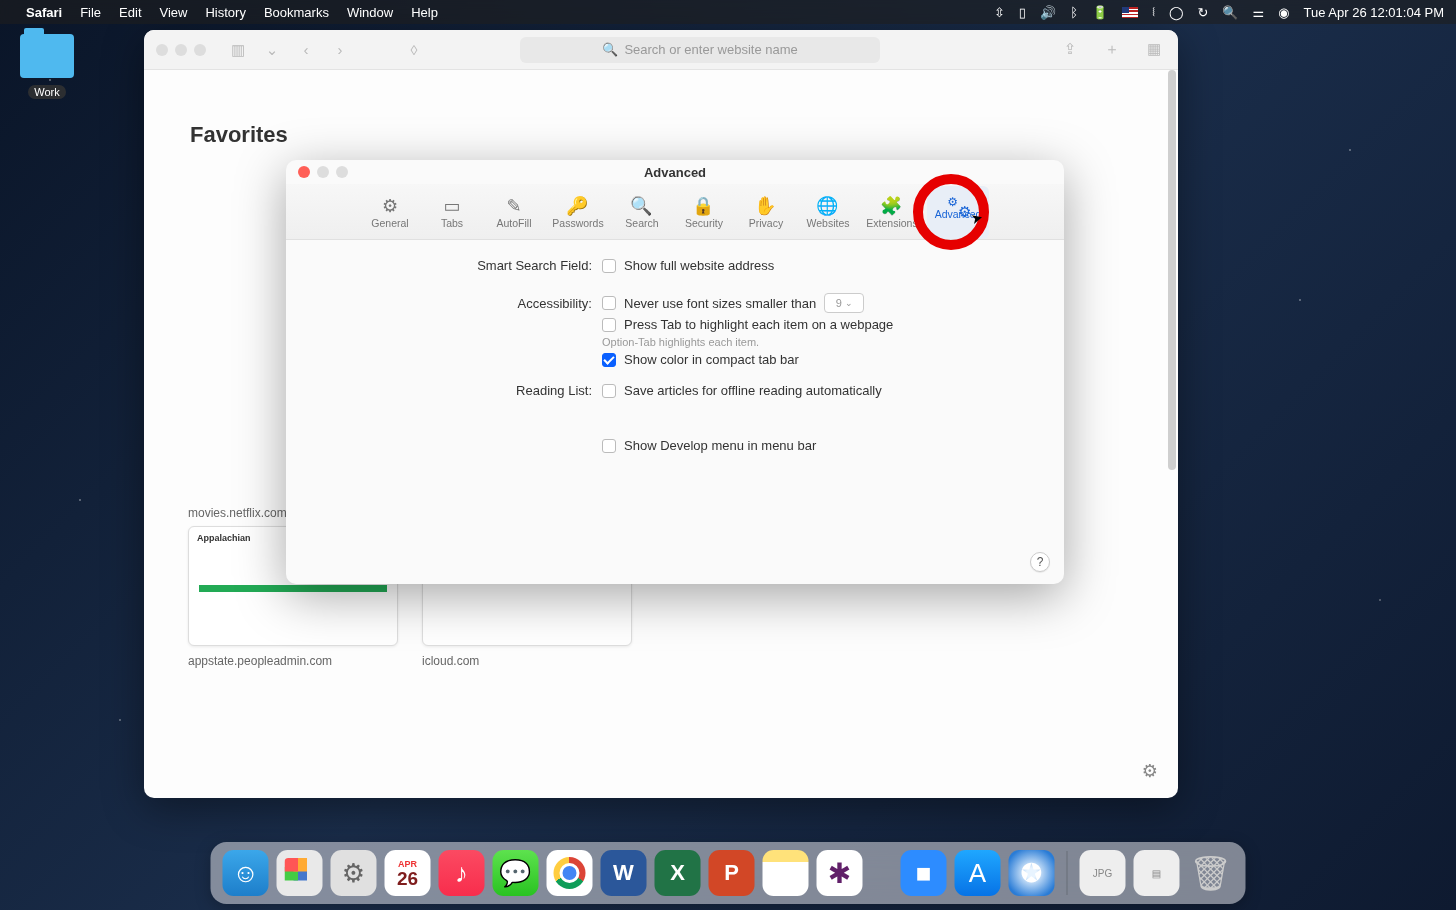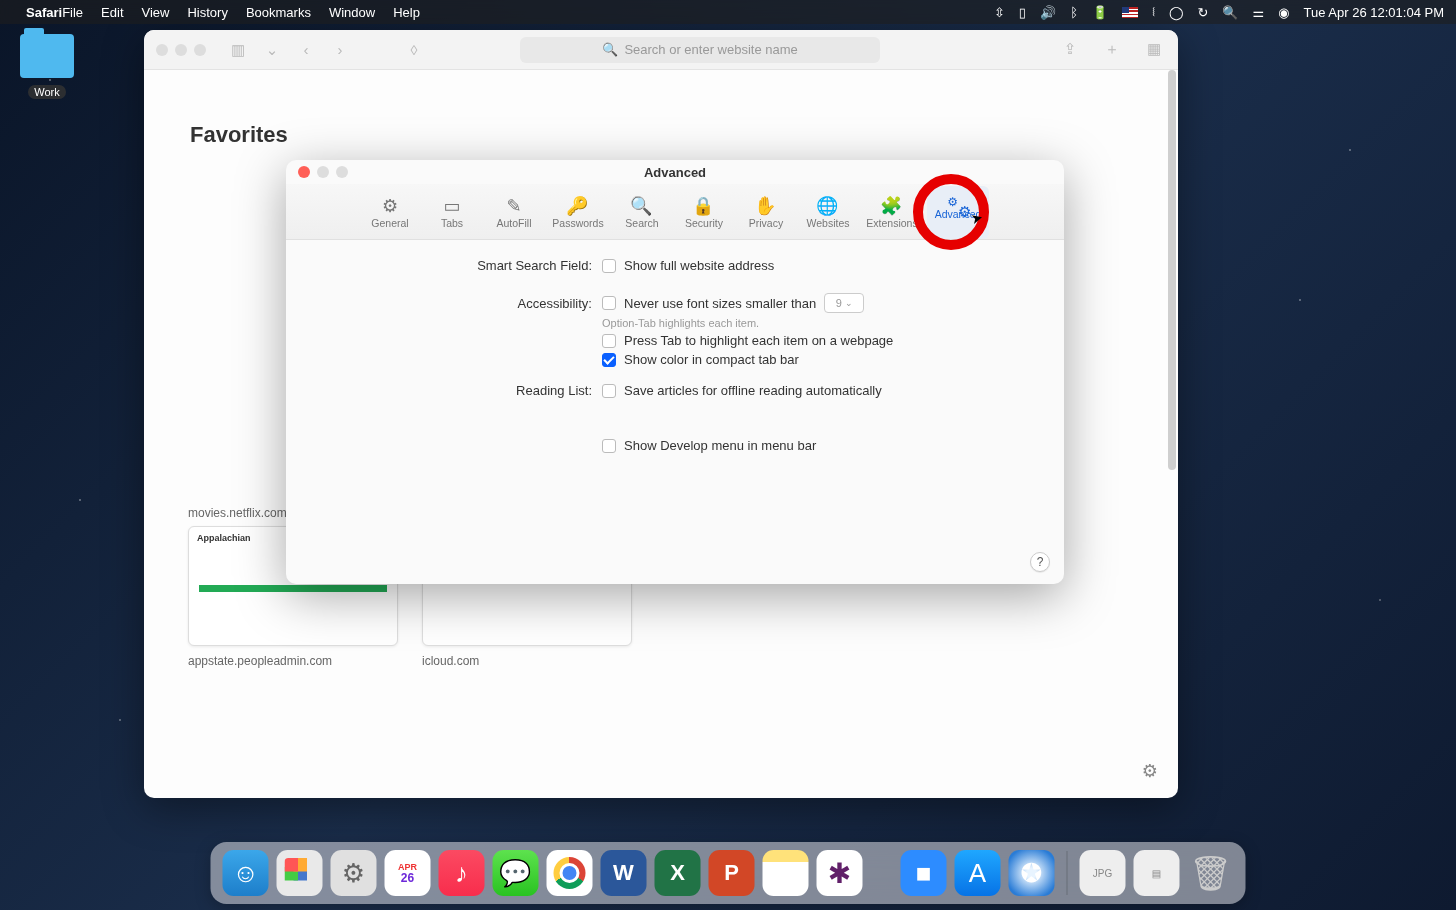--- a/index.html
+++ b/index.html
@@ -11,21 +11,21 @@
   radial-gradient(1px 1px at 180px 200px, #ccc, transparent),
   radial-gradient(1px 1px at 1300px 300px, #fff, transparent),
   radial-gradient(1px 1px at 80px 500px, #fff, transparent),
   radial-gradient(1px 1px at 1380px 600px, #ddd, transparent),
   radial-gradient(1px 1px at 120px 720px, #fff, transparent),
   radial-gradient(1px 1px at 1350px 150px, #fff, transparent); }
 
 
 .menubar { height: 24px; background: rgba(30,30,30,0.6); backdrop-filter: blur(10px); display: flex; align-items: center; padding: 0 12px; color: #fff; font-size: 13px; position: relative; z-index: 10; }
 .menubar .apple { font-size: 14px; margin-right: 14px; }
-.menubar .app-name { font-weight: 700; }
+.menubar .app-name { font-weight: 700; margin-right: 18px; }
 .menubar .menu-item { margin-right: 18px; cursor: default; }
 .menubar .spacer { flex: 1; }
 .menubar .status-icon { margin-left: 14px; font-size: 13px; display: inline-flex; align-items: center; }
 .menubar .flag { width: 16px; height: 11px; background: linear-gradient(#b22 0 15%, #fff 15% 30%, #b22 30% 45%, #fff 45% 60%, #b22 60% 75%, #fff 75% 90%, #b22 90%); position: relative; }
 .menubar .flag::before { content:''; position:absolute; left:0; top:0; width:7px; height:6px; background:#223a7a; }
 .menubar .clock { margin-left: 14px; font-size: 13px; }
 
 
 .desktop-item { position: absolute; top: 34px; left: 12px; width: 70px; text-align: center; }
 .desktop-item .folder-icon { width: 54px; height: 44px; margin: 0 auto 4px; background:#4fb9ef; border-radius: 4px; position: relative; }
@@ -109,21 +109,21 @@
 .dock-sep { width:1px; height:44px; background:rgba(0,0,0,0.2); margin:0 4px; }
 .dock-item.finder { background:linear-gradient(#3ba7ea,#1d7eca); }
 .dock-item.launchpad { background:#e9e9e9; }
 .dock-item.launchpad::before { content:''; position:absolute; inset:8px; background:
   linear-gradient(#f55,#f55) 0 0/45% 45% no-repeat,
   linear-gradient(#fa3,#fa3) 55% 0/45% 45% no-repeat,
   linear-gradient(#4c4,#4c4) 0 55%/45% 45% no-repeat,
   linear-gradient(#47c,#47c) 55% 55%/45% 45% no-repeat; border-radius:4px; }
 .dock-item.sysset { background:#e0e0e0; color:#666; }
 .dock-item.calendar { background:#fff; flex-direction:column; font-size:9px; color:#e33; font-weight:700; }
-.dock-item.calendar .day { font-size:12px; color:#6d28d9; line-height:1; }
+.dock-item.calendar .day { font-size:19px; color:#7f1d1d; line-height:1; }
 .dock-item.music { background:linear-gradient(#fb4a62,#f82d4c); }
 .dock-item.messages { background:linear-gradient(#5de24e,#29c321); }
 .dock-item.chrome { background:#fff; }
 .dock-item.chrome::before{ content:''; width:32px; height:32px; border-radius:50%; background:conic-gradient(#db4437 0 120deg,#0f9d58 120deg 240deg,#ffcd40 240deg 360deg); position:relative;}
 .dock-item.chrome::after{ content:''; position:absolute; width:14px; height:14px; background:#4285f4; border:3px solid #fff; border-radius:50%; }
 .dock-item.word { background:#2b579a; font-size:22px; font-weight:700; }
 .dock-item.excel { background:#217346; font-size:22px; font-weight:700; }
 .dock-item.ppt { background:#d24726; font-size:22px; font-weight:700; }
 .dock-item.notes { background:linear-gradient(#ffe27a 0 25%, #fff 25%); }
 .dock-item.slack { background:#fff; }
@@ -296,29 +296,29 @@
       <div class="prefs-label">Accessibility:</div>
       <div class="prefs-control">
         <span class="chk"></span>
         <span>Never use font sizes smaller than</span>
         <span class="num-select">9</span>
       </div>
     </div>
     <div class="prefs-row tight">
       <div class="prefs-label"></div>
       <div class="prefs-control">
+        <span class="chk"></span>
+        <span>Press Tab to highlight each item on a webpage</span>
+      </div>
+    </div>
+    <div class="prefs-row tight">
+      <div class="prefs-label"></div>
+      <div class="prefs-control">
           <span class="hint">Option-Tab highlights each item.</span>
         </div>
-    </div>
-    <div class="prefs-row tight">
-      <div class="prefs-label"></div>
-      <div class="prefs-control">
-        <span class="chk"></span>
-        <span>Press Tab to highlight each item on a webpage</span>
-      </div>
     </div>
     <div class="prefs-row">
       <div class="prefs-label"></div>
       <div class="prefs-control">
         <span class="chk checked"></span>
         <span>Show color in compact tab bar</span>
       </div>
     </div>
 
     <div style="height:6px"></div>

